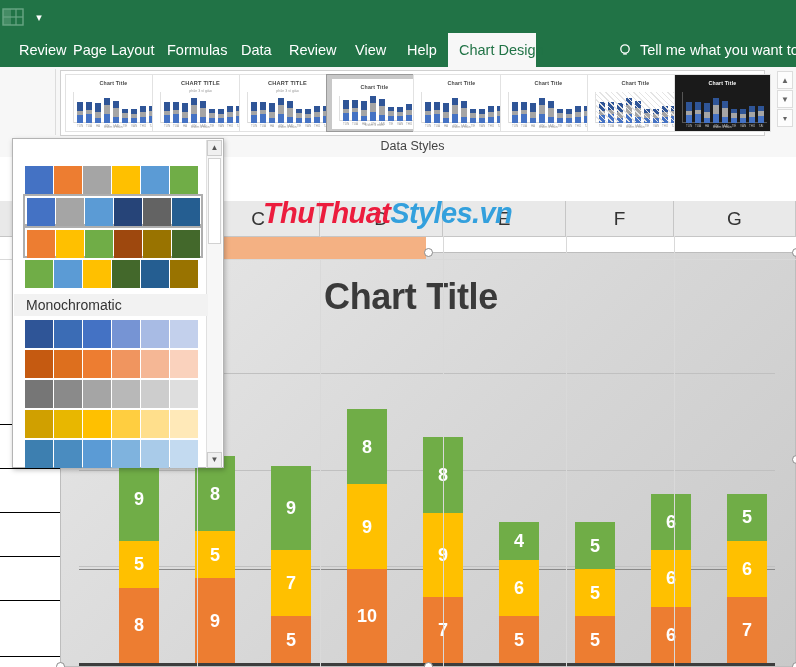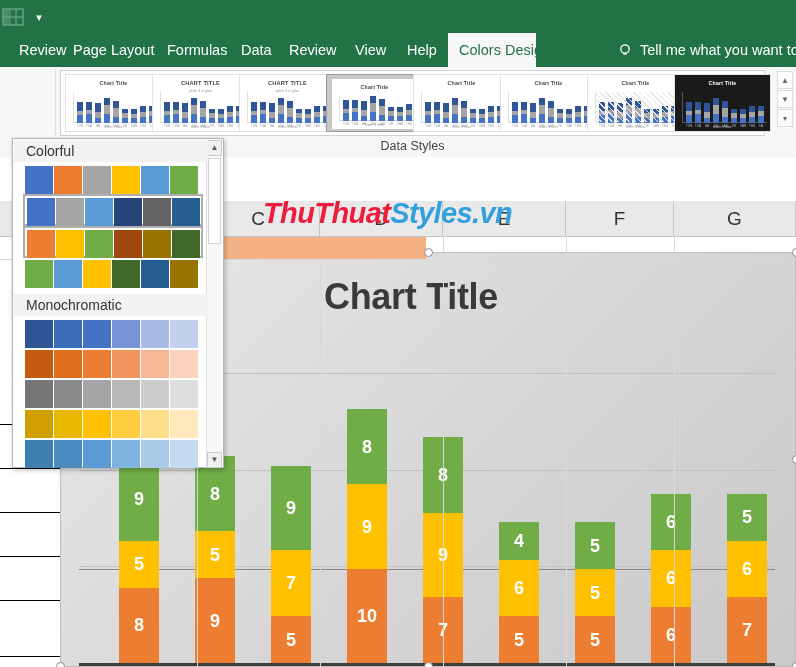--- a/index.html
+++ b/index.html
@@ -107,21 +107,21 @@
     <div id="qat-more">▾</div>
   </div>
   <div id="tabstrip">
       <div class="tab" style="left: 8px; width: 52px; text-align: center;">Review</div>
       <div class="tab" style="left: 62px; width: 92px; text-align: center;">Page Layout</div>
       <div class="tab" style="left: 156px; width: 72px; text-align: center;">Formulas</div>
       <div class="tab" style="left: 230px; width: 46px; text-align: left;">Data</div>
       <div class="tab" style="left: 278px; width: 64px; text-align: center;">Review</div>
       <div class="tab" style="left: 344px; width: 50px; text-align: right;">View</div>
       <div class="tab" style="left: 396px; width: 50px; text-align: center;">Help</div>
-      <div class="tab active" style="left: 448px; width: 88px; text-align: center;">Colors Design</div>
+      <div class="tab active" style="left: 448px; width: 88px; text-align: center;">Chart Design</div>
     </div>
   <svg id="bulb" viewBox="0 0 18 18" style="left:616px;">
     <circle cx="9" cy="8" r="4.2" fill="none" stroke="#ffffff" stroke-width="1.3"></circle>
     <line x1="7.2" y1="13" x2="10.8" y2="13" stroke="#ffffff" stroke-width="1.3"></line>
   </svg>
   <div id="tellme" style="left:640px;">Tell me what you want to do</div>
 </div>
 
 <div id="ribbon-body">
   <div id="grp-divider"></div>
@@ -783,21 +783,20 @@
   <span class="a">ThuThuat</span><span class="b">Styles.vn</span>
 </div>
 
 <div id="cc-panel">
   <div id="cc-scroll">
     <div class="ccs-btn" style="top:0;">▲</div>
     <div id="cc-thumb"></div>
     <div class="ccs-btn" style="bottom:0;">▼</div>
   </div>
   <div id="cc-dots">• • •</div>
-<div class="sec-hdr" style="top: 1px;">Colorful</div>
     <div class="prow" style="top: 27px;">
       <div class="sw" style="left: 0px; background: rgb(68, 114, 196);"></div>
       <div class="sw" style="left: 29px; background: rgb(237, 125, 49);"></div>
       <div class="sw" style="left: 58px; background: rgb(165, 165, 165);"></div>
       <div class="sw" style="left: 87px; background: rgb(255, 192, 0);"></div>
       <div class="sw" style="left: 116px; background: rgb(91, 155, 213);"></div>
       <div class="sw" style="left: 145px; background: rgb(112, 173, 71);"></div>
     </div>
     <div class="prow hl" style="top: 55px;">
       <div class="sw" style="left: 2px; background: rgb(68, 114, 196);"></div>

